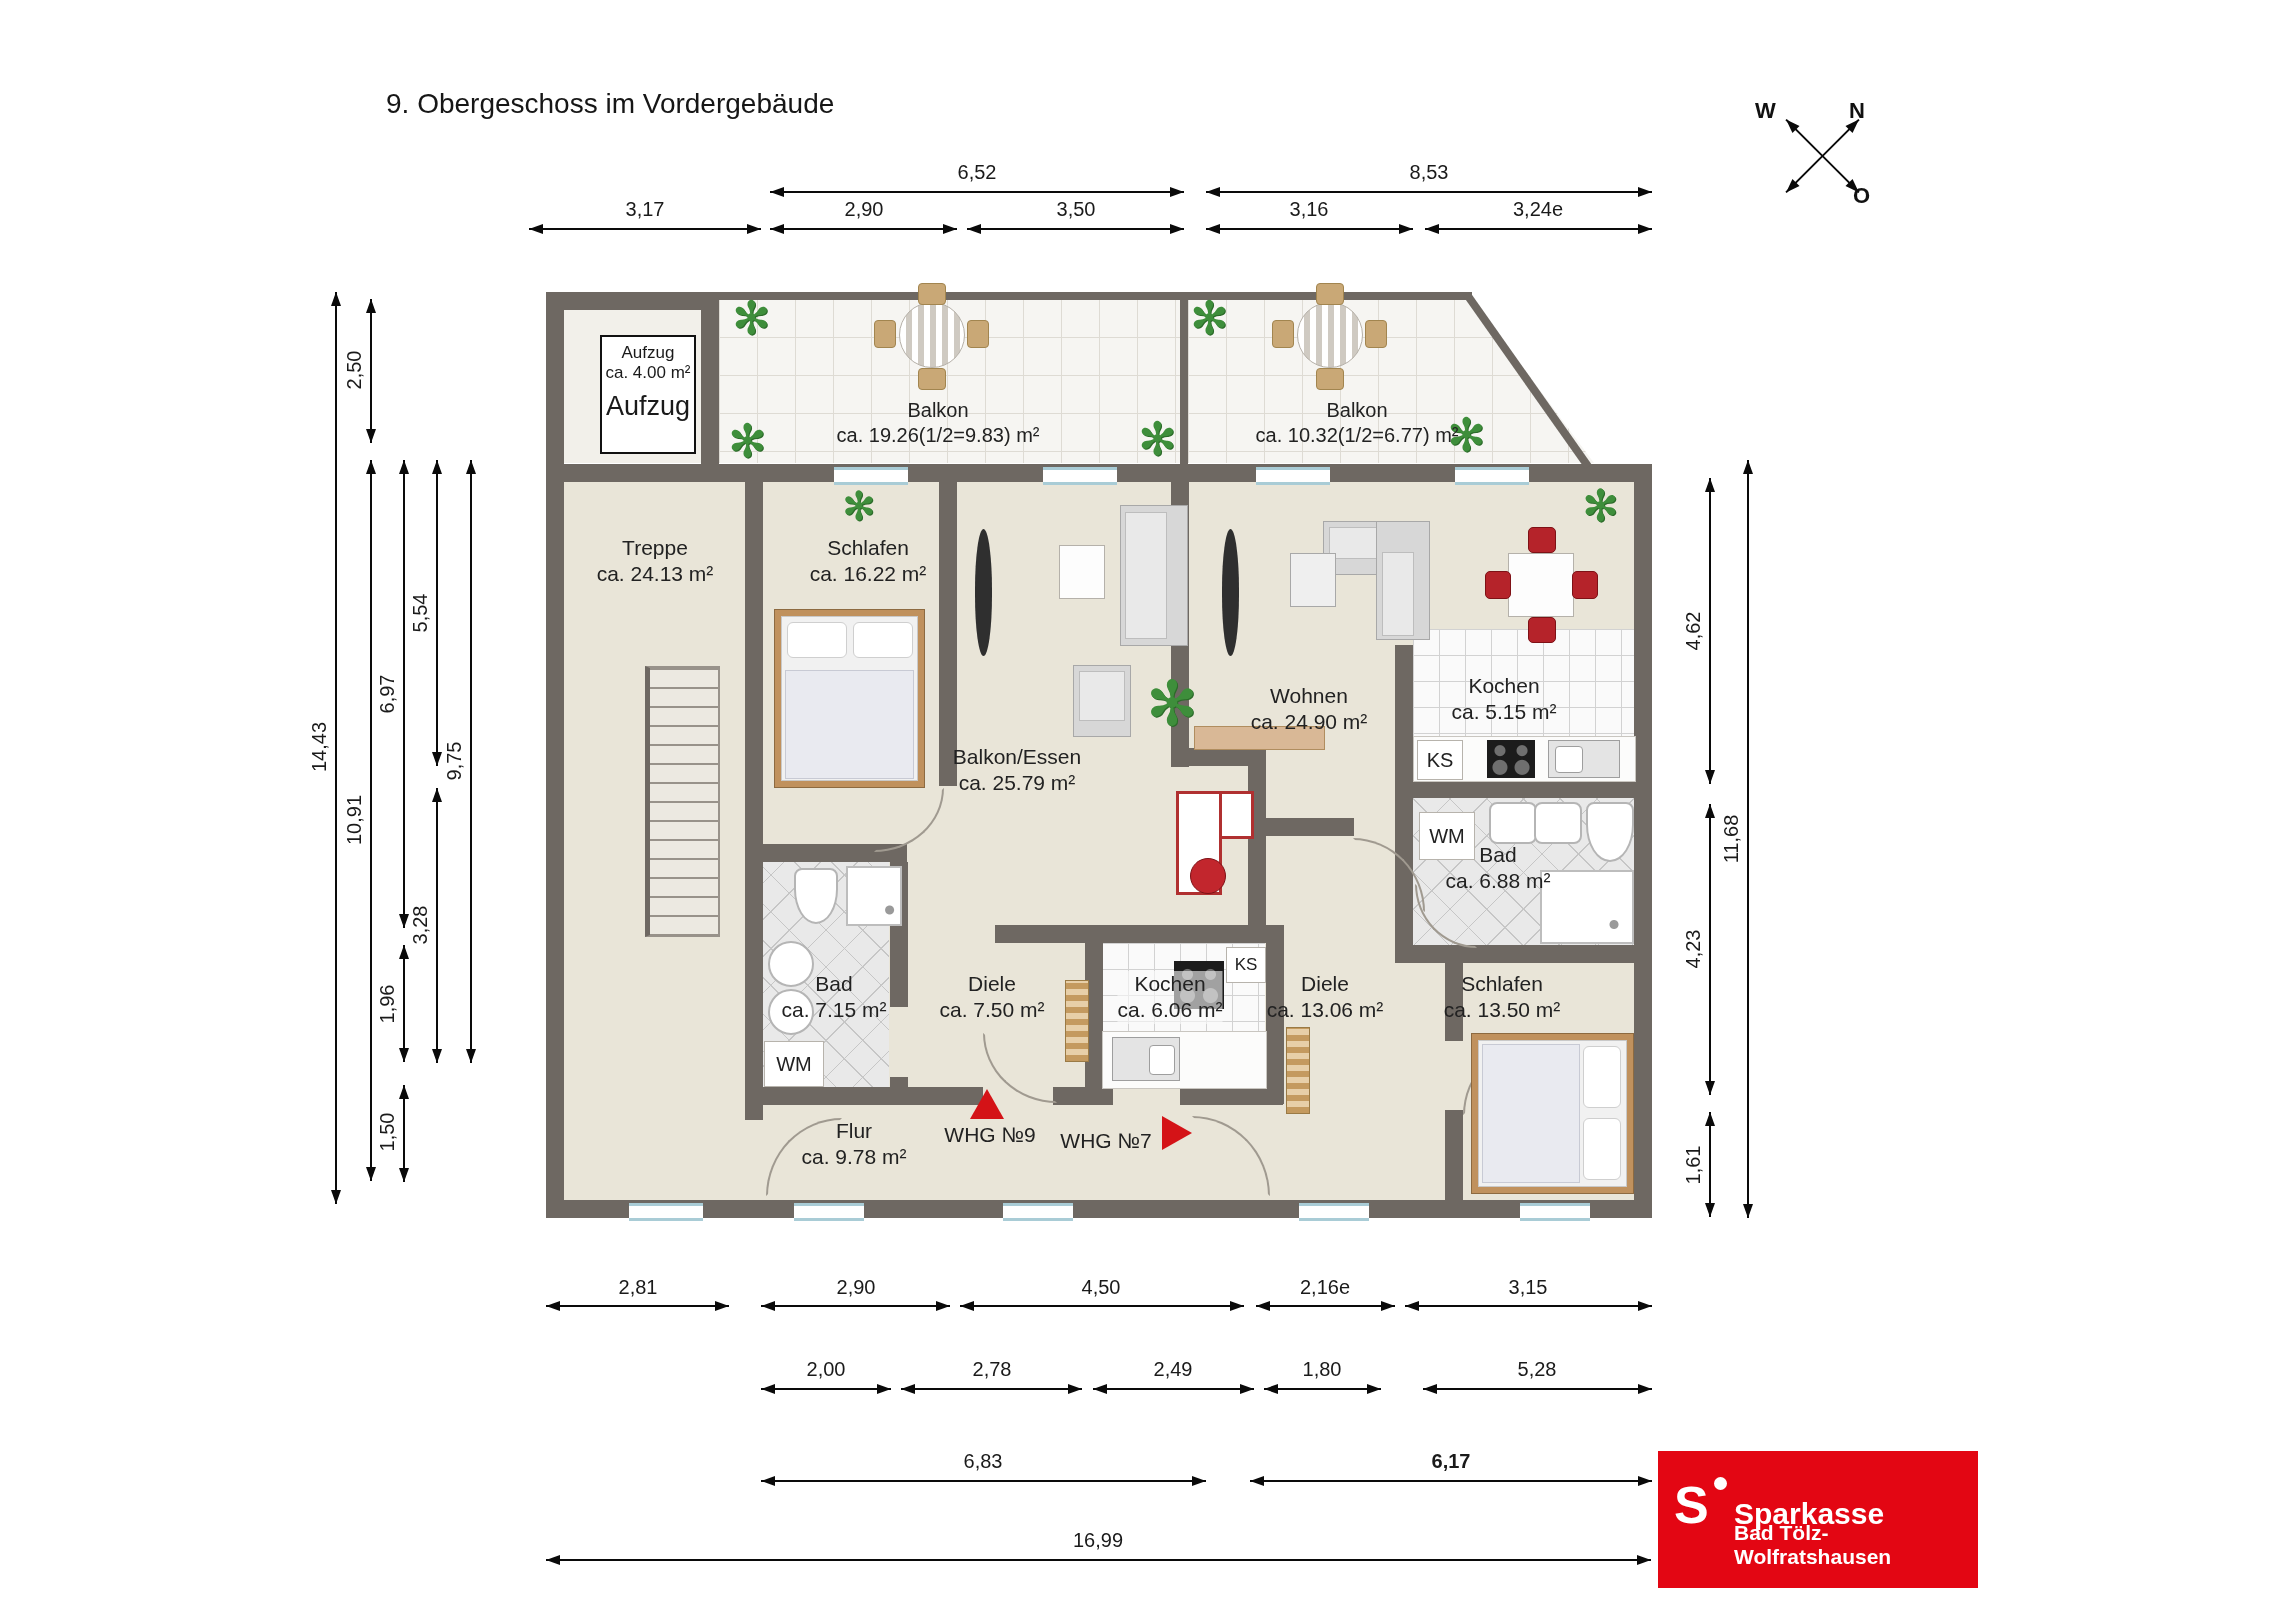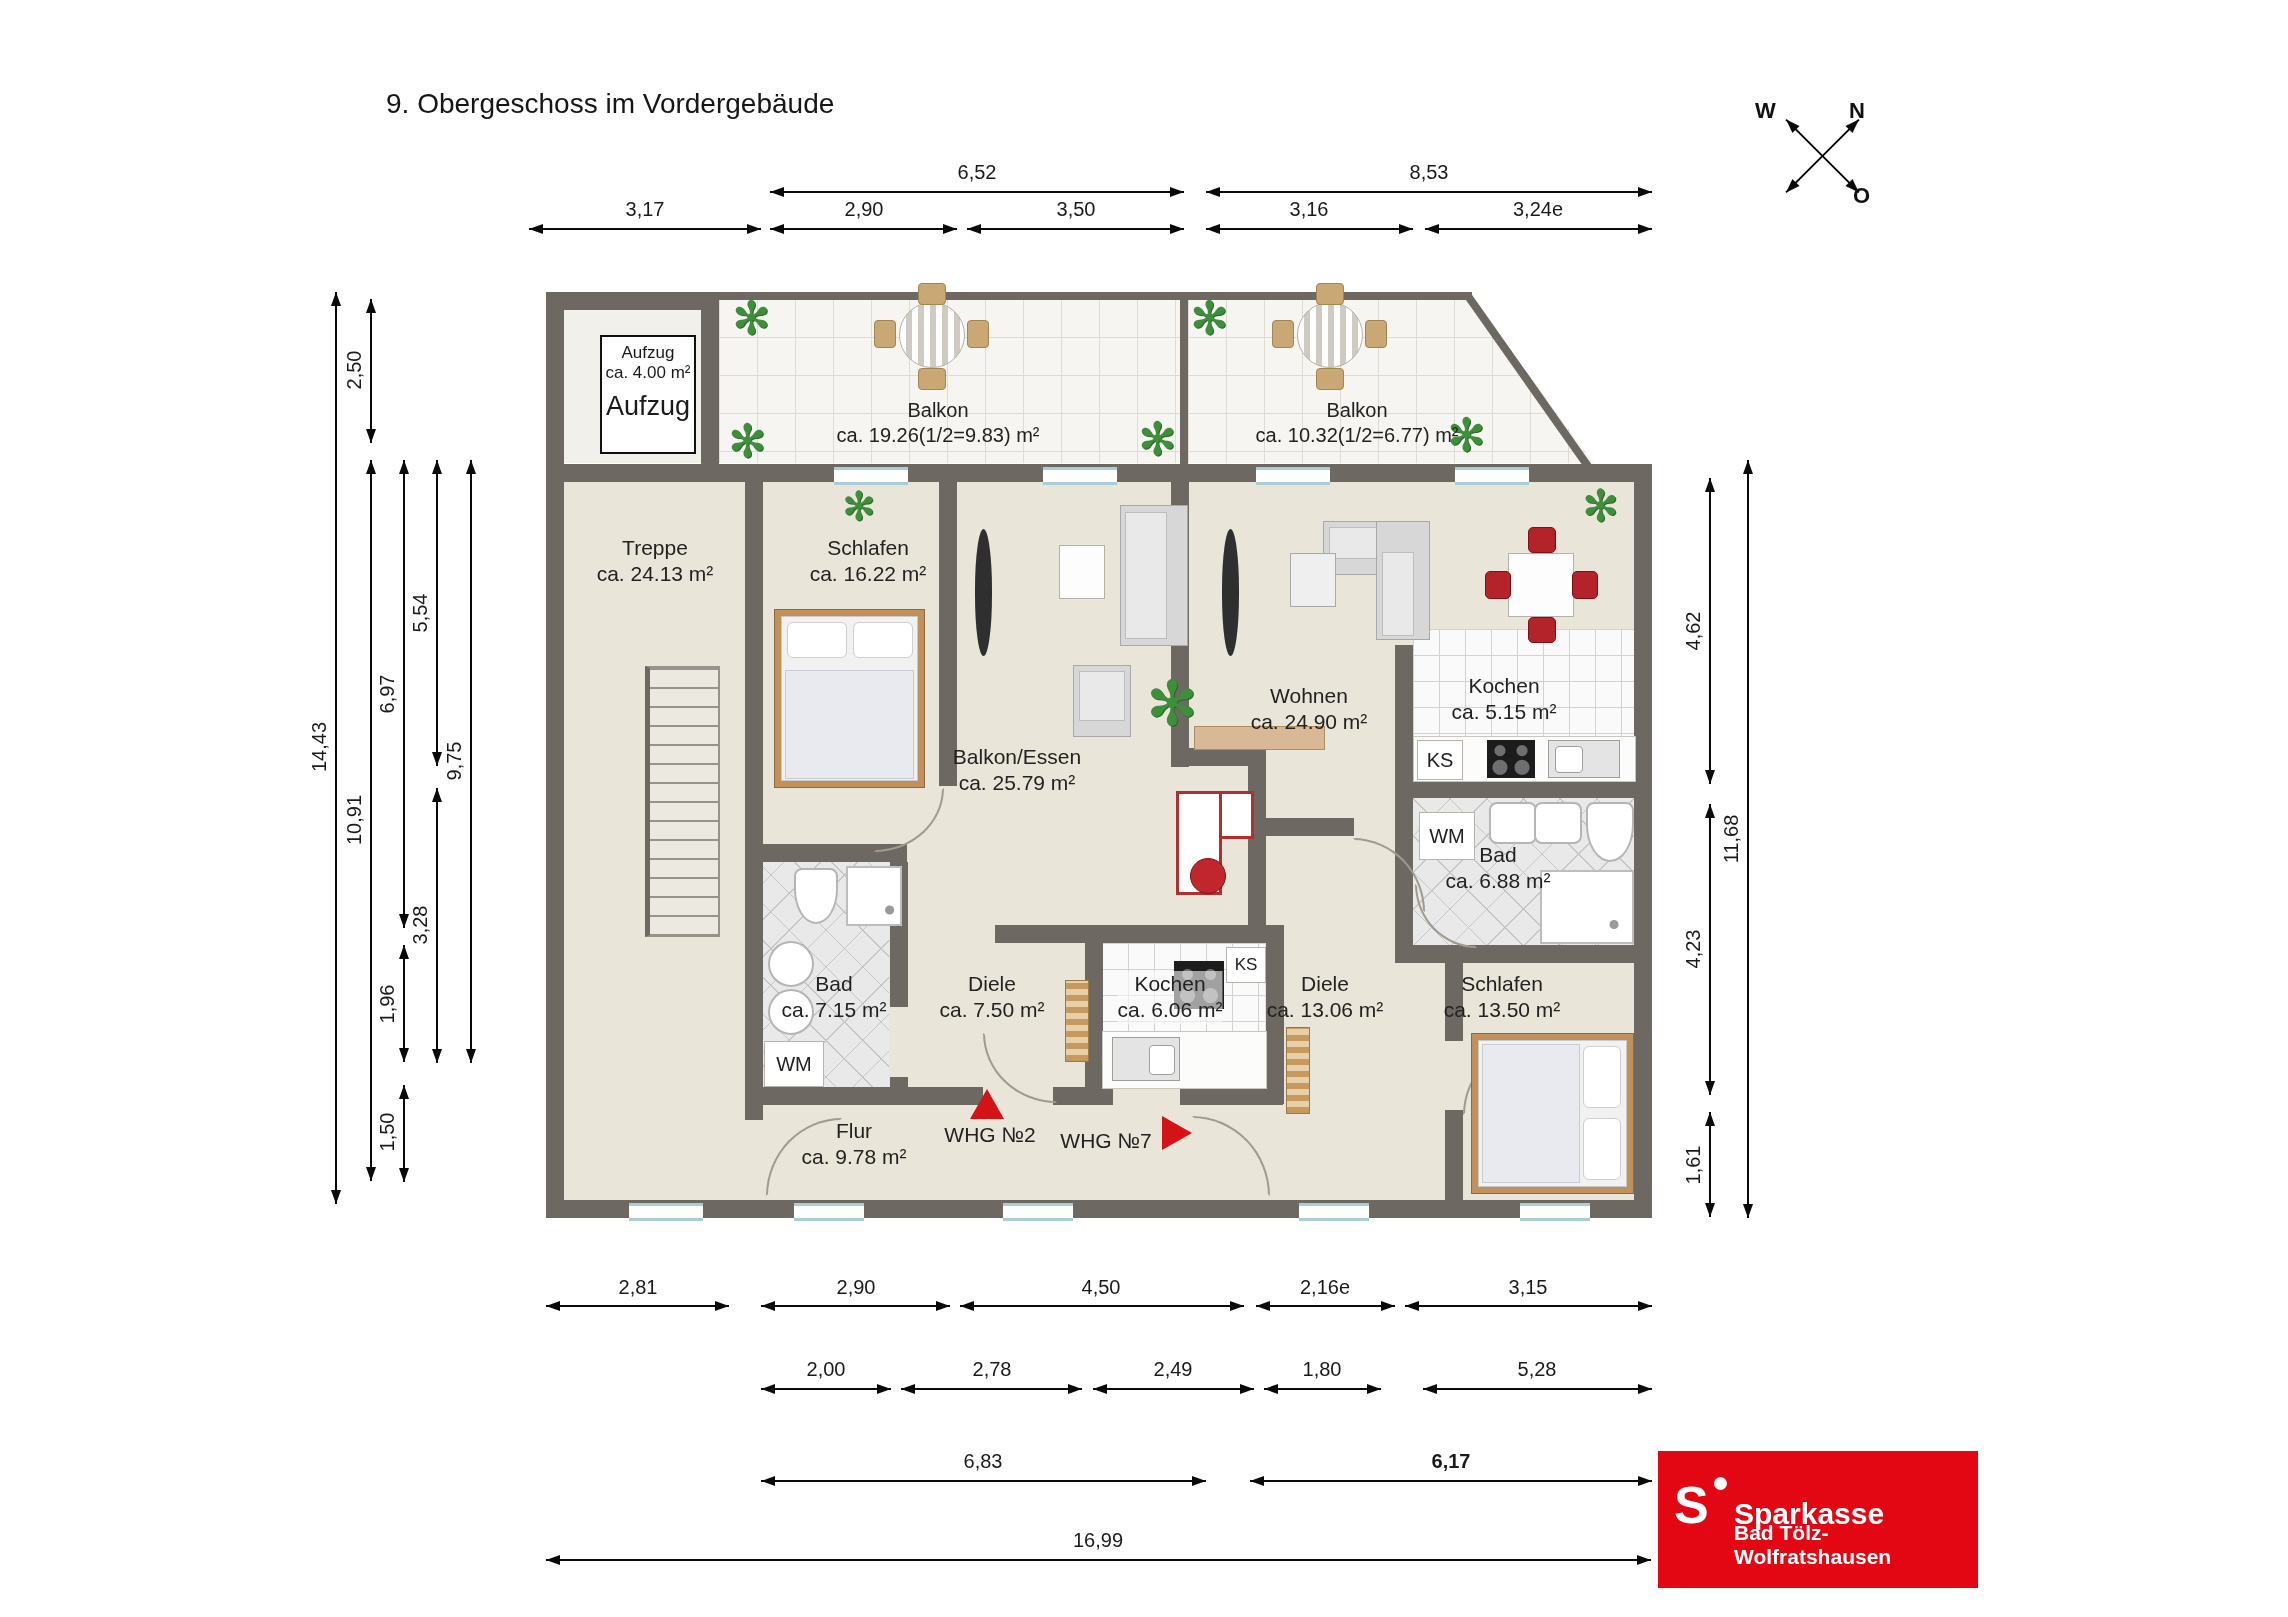--- a/index.html
+++ b/index.html
@@ -325,21 +325,21 @@
     <div>Schlafen</div>
     <div>ca. 13.50 m²</div>
   </div>
   <div class="rlabel" style="left:854px;top:1118px;">
     <div>Flur</div>
     <div>ca. 9.78 m²</div>
   </div>
 
   <div class="tri-up" style="left:970px;top:1089px;"></div>
   <div class="rlabel" style="left:990px;top:1122px;">
-    <div>WHG №2</div>
+    <div>WHG №9</div>
   </div>
   <div class="rlabel" style="left:1106px;top:1128px;">
     <div>WHG №7</div>
   </div>
   <div class="tri-right" style="left:1162px;top:1116px;"></div>
 
   <div class="dh" style="left:770px;top:191px;width:414px;"></div>
   <div class="dlab" style="left:977px;top:161px;">6,52</div>
   <div class="dh" style="left:1206px;top:191px;width:446px;"></div>
   <div class="dlab" style="left:1429px;top:161px;">8,53</div>

